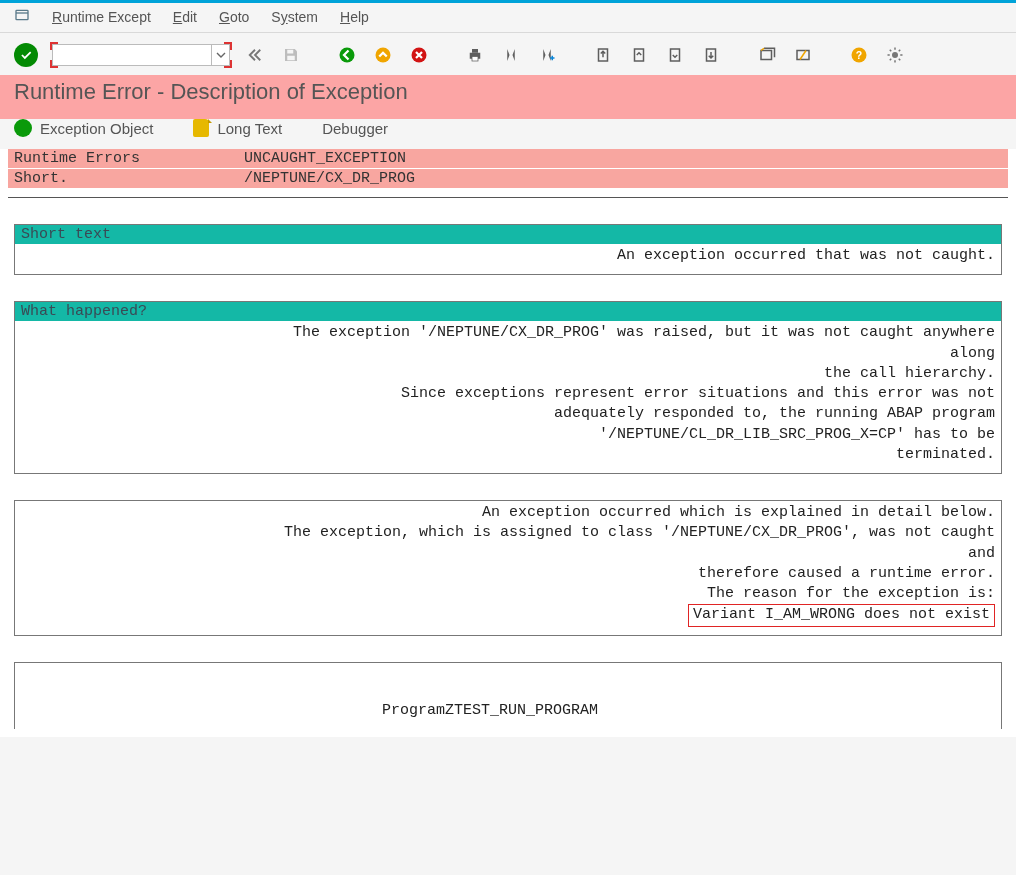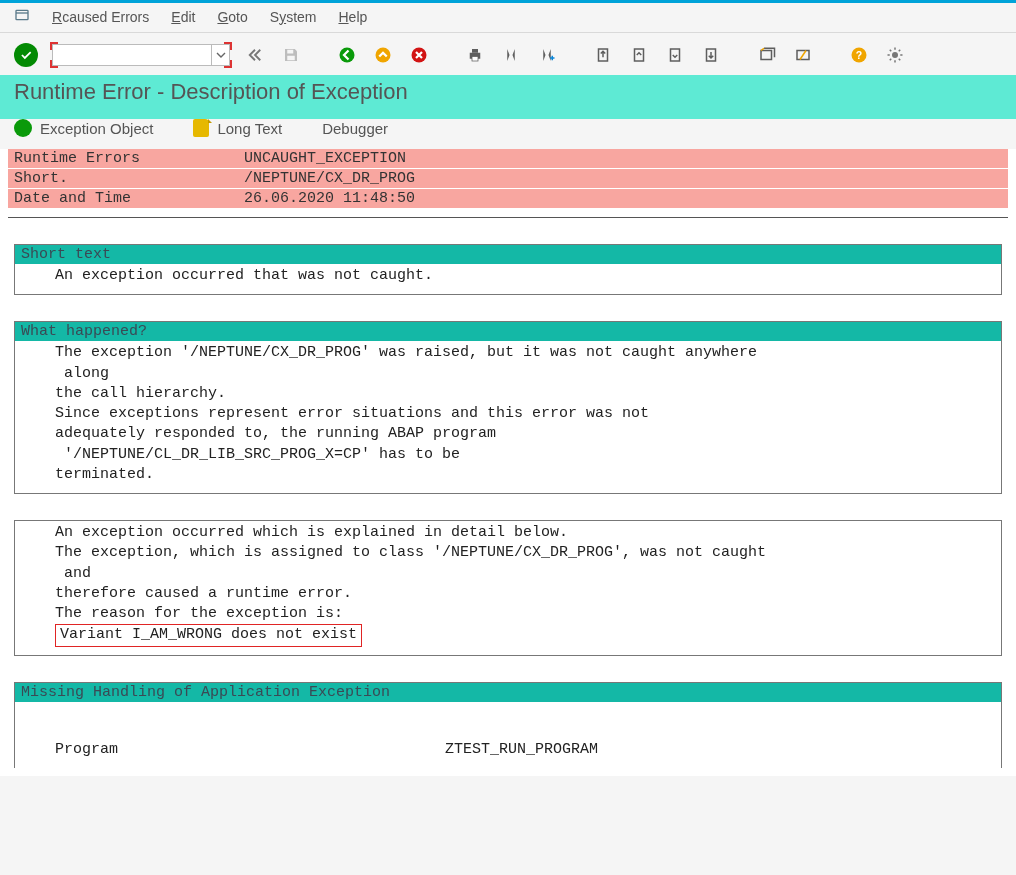--- a/index.html
+++ b/index.html
@@ -48,21 +48,21 @@
     font-size: 12px; padding: 0 4px;
   }
   .tx-drop {
     width: 18px; height: 22px; border: 1px solid #bbb; border-left: none;
     background: #fff; display: flex; align-items: center; justify-content: center;
   }
   .tb-btn { display: inline-flex; align-items: center; justify-content: center; width: 22px; height: 22px; color: #6a6a6a; }
   .tb-btn svg { width: 18px; height: 18px; display: block; }
   .title-area {
     padding: 4px 14px 14px 14px;
-    background: #5eead4;
+    background: #fca5a5;
     font-size: 22px; color: #555;
   }
   .subtoolbar {
     display: flex; align-items: center; gap: 40px;
     padding: 0 14px 12px 14px;
     background: #f5f5f5;
     font-size: 15px; color: #555;
   }
   .sub-item { display: flex; align-items: center; gap: 8px; }
   .dot-green { width: 18px; height: 18px; border-radius: 50%; background: #0a9a0a; }
@@ -94,20 +94,21 @@
   }
   .section-head {
     background: #14b8a6; color: #3a4a55;
     padding: 1px 6px;
   }
   .section-body {
     padding: 2px 6px 8px 40px;
     line-height: 1.35;
     white-space: pre-wrap;
     color: #222;
+    text-align: right;
   }
   .section-body .line { display: block; }
   .highlight {
     display: inline-block;
     border: 1.5px solid #e02424;
     border-radius: 0;
     padding: 0 4px;
     color: #222;
   }
   .kv-row { display: flex; margin-top: 36px; }
@@ -118,21 +119,21 @@
 
 <div class="top-border"></div>
 
 <div class="menubar">
   <span class="sap-icon">
     <svg viewBox="0 0 24 24" fill="none" stroke="#5a7a8a" stroke-width="2">
       <rect x="3" y="5" width="18" height="14" rx="1"></rect>
         <path d="M3 9h18"></path>
     </svg>
   </span>
-  <span class="menu-item"><span class="u">R</span><span title="Runtime Errors">caused Errors</span></span>
+  <span class="menu-item"><span class="u">R</span><span title="Runtime Errors">untime Except</span></span>
   <span class="menu-item"><span class="u">E</span>dit</span>
   <span class="menu-item"><span class="u">G</span>oto</span>
   <span class="menu-item">S<span class="u">y</span>stem</span>
   <span class="menu-item"><span class="u">H</span>elp</span>
 </div>
 
 <div class="toolbar">
   <span class="tb-ok">
     <svg viewBox="0 0 24 24" fill="none" stroke="#fff" stroke-width="3">
         <path d="M5 12l5 5L20 7"></path>
@@ -288,24 +289,20 @@
   <table class="red-table">
     <tbody>
         <tr>
       <td class="lab">Runtime Errors</td>
       <td>UNCAUGHT_EXCEPTION</td>
     </tr>
     <tr>
       <td class="lab">Short.</td>
       <td>/NEPTUNE/CX_DR_PROG</td>
     </tr>
-    <tr>
-      <td class="lab">Date and Time</td>
-      <td>26.06.2020 11:48:50</td>
-    </tr>
   </tbody>
     </table>
   <div class="divider"></div>
 
   <div class="section-wrap">
     <div class="section">
       <div class="section-head">Short text</div>
       <div class="section-body"><span class="line">An exception occurred that was not caught.</span></div>
     </div>
   </div>
@@ -318,18 +315,17 @@
   </div>
 
   <div class="section-wrap">
     <div class="section">
       <div class="section-body"><span class="line">An exception occurred which is explained in detail below.</span><span class="line">The exception, which is assigned to class '/NEPTUNE/CX_DR_PROG', was not caught</span><span class="line"> and</span><span class="line">therefore caused a runtime error.</span><span class="line">The reason for the exception is:</span><span class="highlight">Variant I_AM_WRONG does not exist</span></div>
     </div>
   </div>
 
   <div class="section-wrap" style="padding-bottom:8px">
     <div class="section" style="border-bottom:none">
-      <div class="section-head">Missing Handling of Application Exception</div>
       <div class="section-body"><div class="kv-row"><span class="kv-lab">Program</span><span>ZTEST_RUN_PROGRAM</span></div></div>
     </div>
   </div>
 
 </div>
 
 </body></html>

